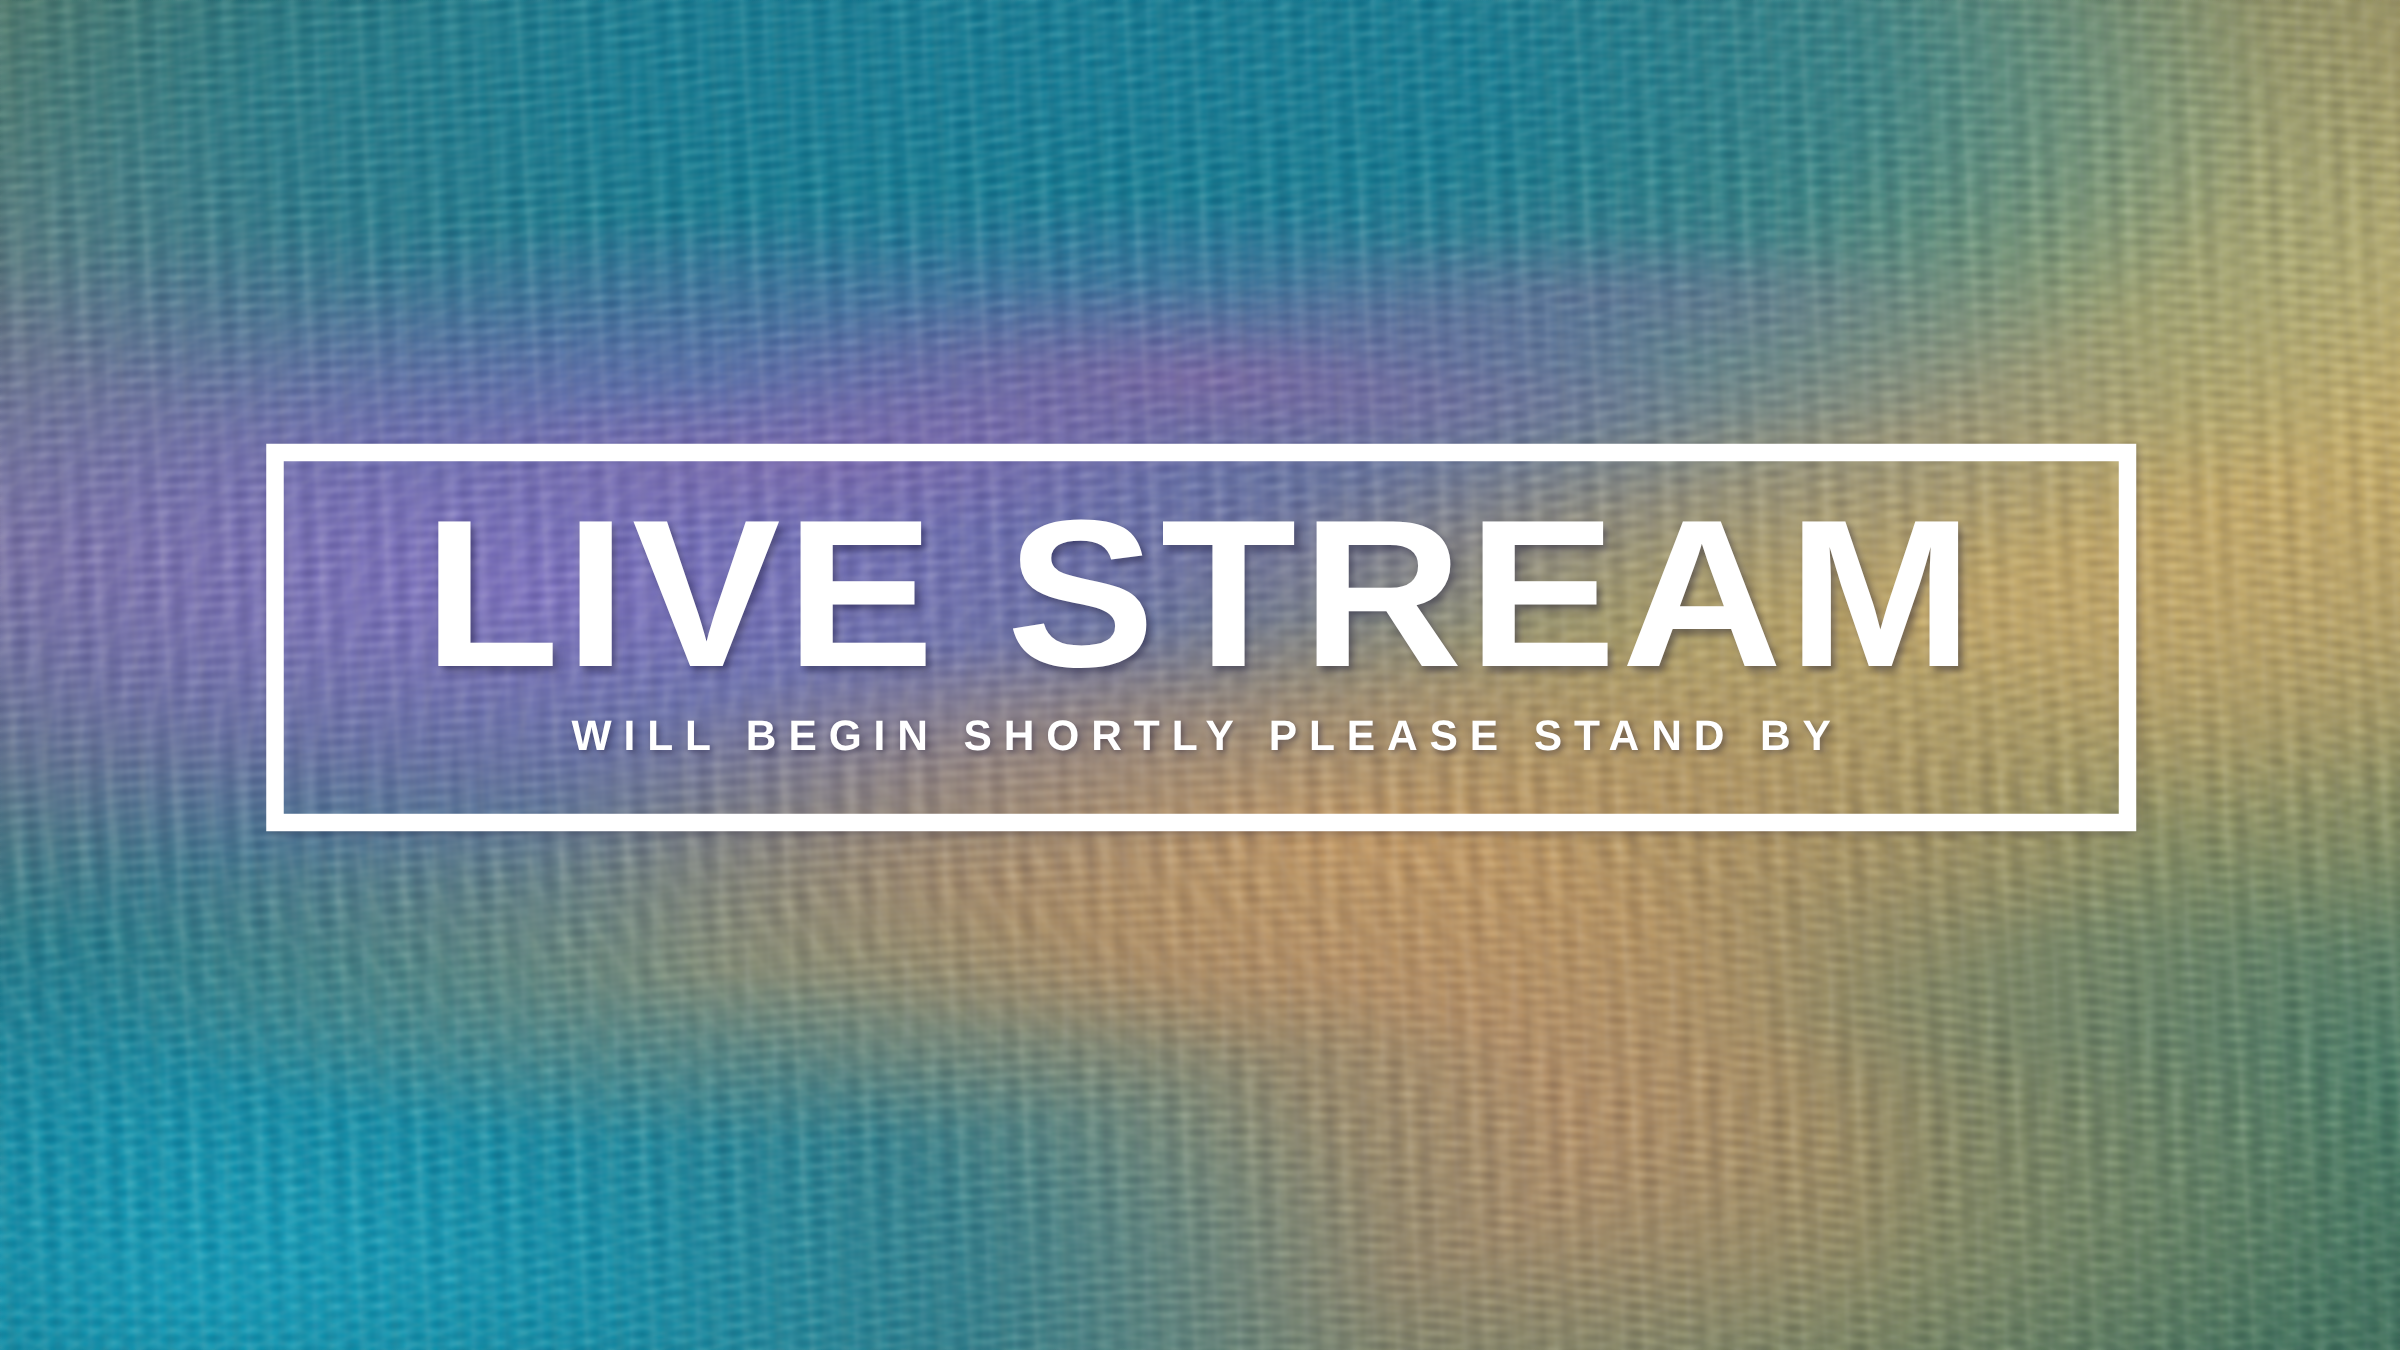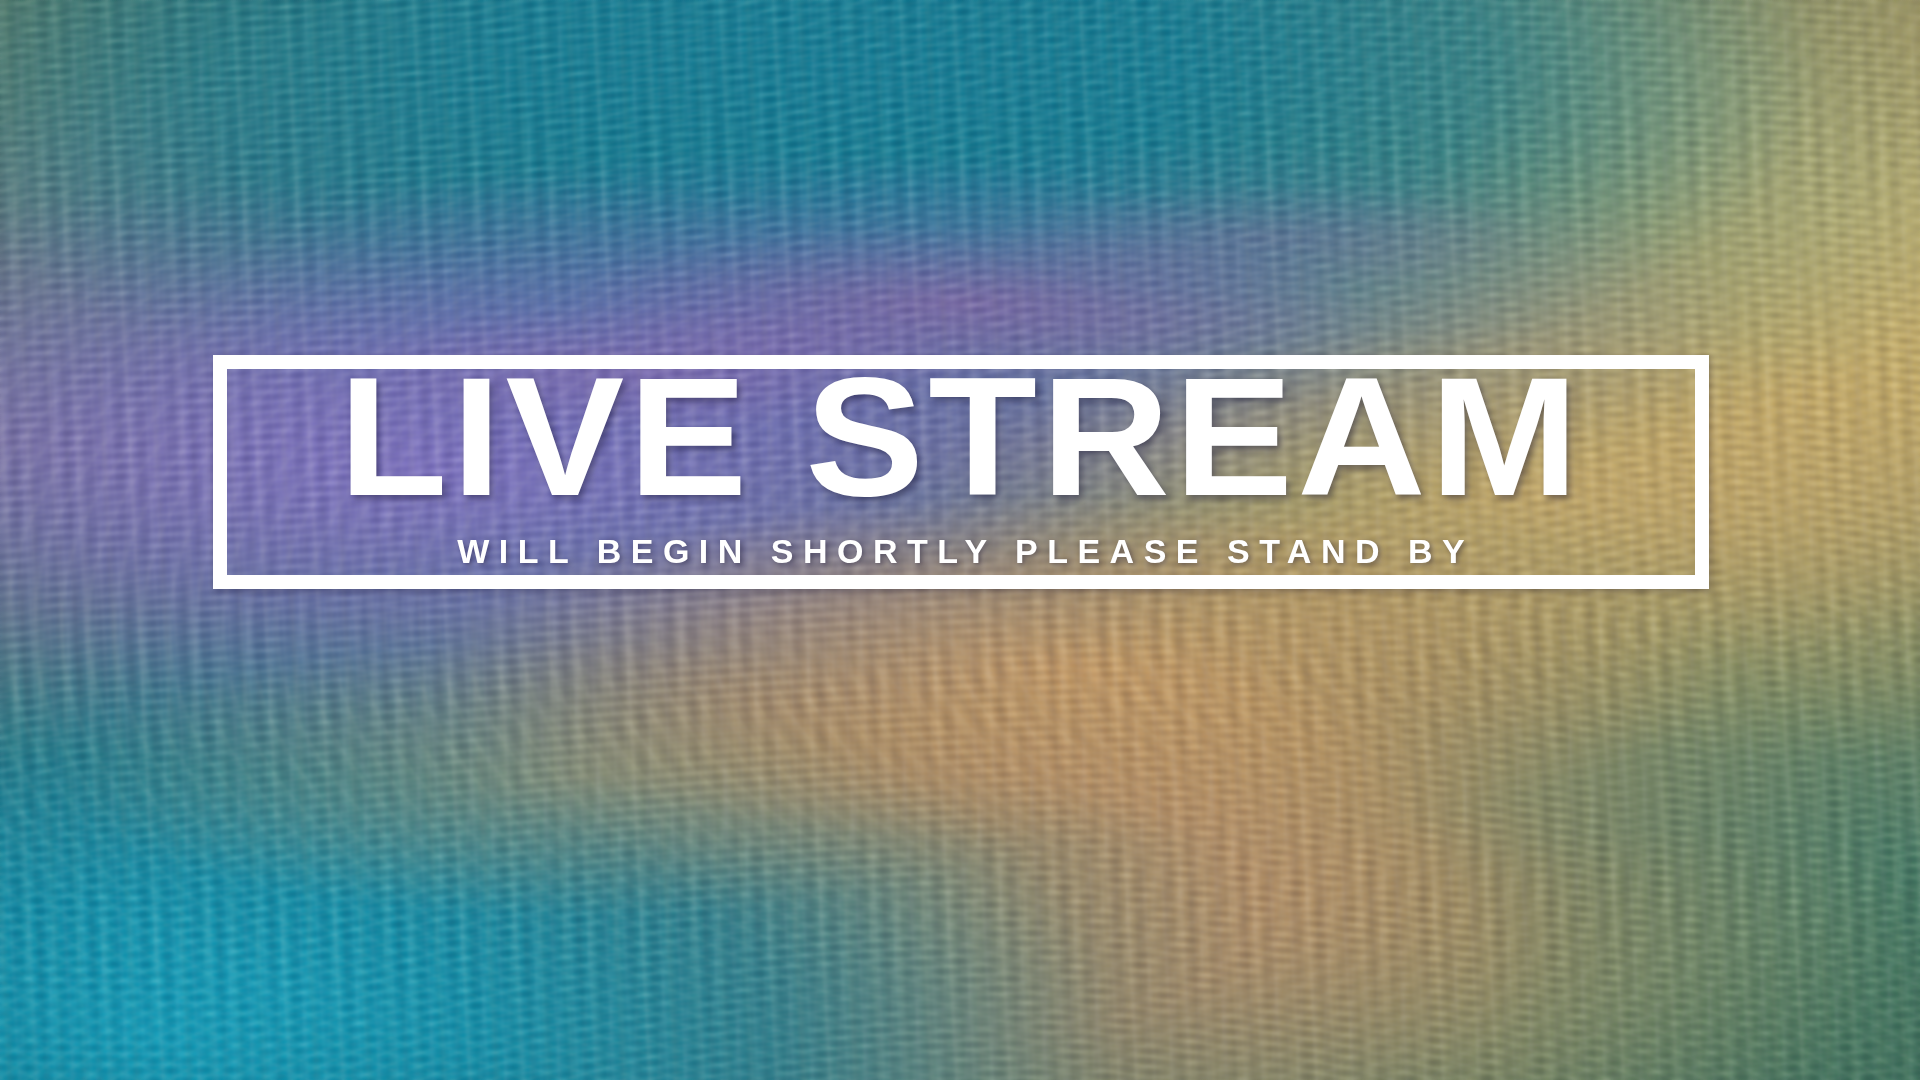--- a/index.html
+++ b/index.html
@@ -160,21 +160,21 @@
   .content {
     position: absolute;
     inset: 0;
   }
 
   .frame {
     position: absolute;
     left: 213px;
     top: 355px;
     width: 1496px;
-    height: 234px;
+    height: 310px;
     border: 14px solid #ffffff;
     box-sizing: border-box;
     box-shadow: 2px 3px 7px rgba(20,16,40,0.28);
     display: flex;
     flex-direction: column;
     align-items: center;
     justify-content: center;
   }
 
   .title {

